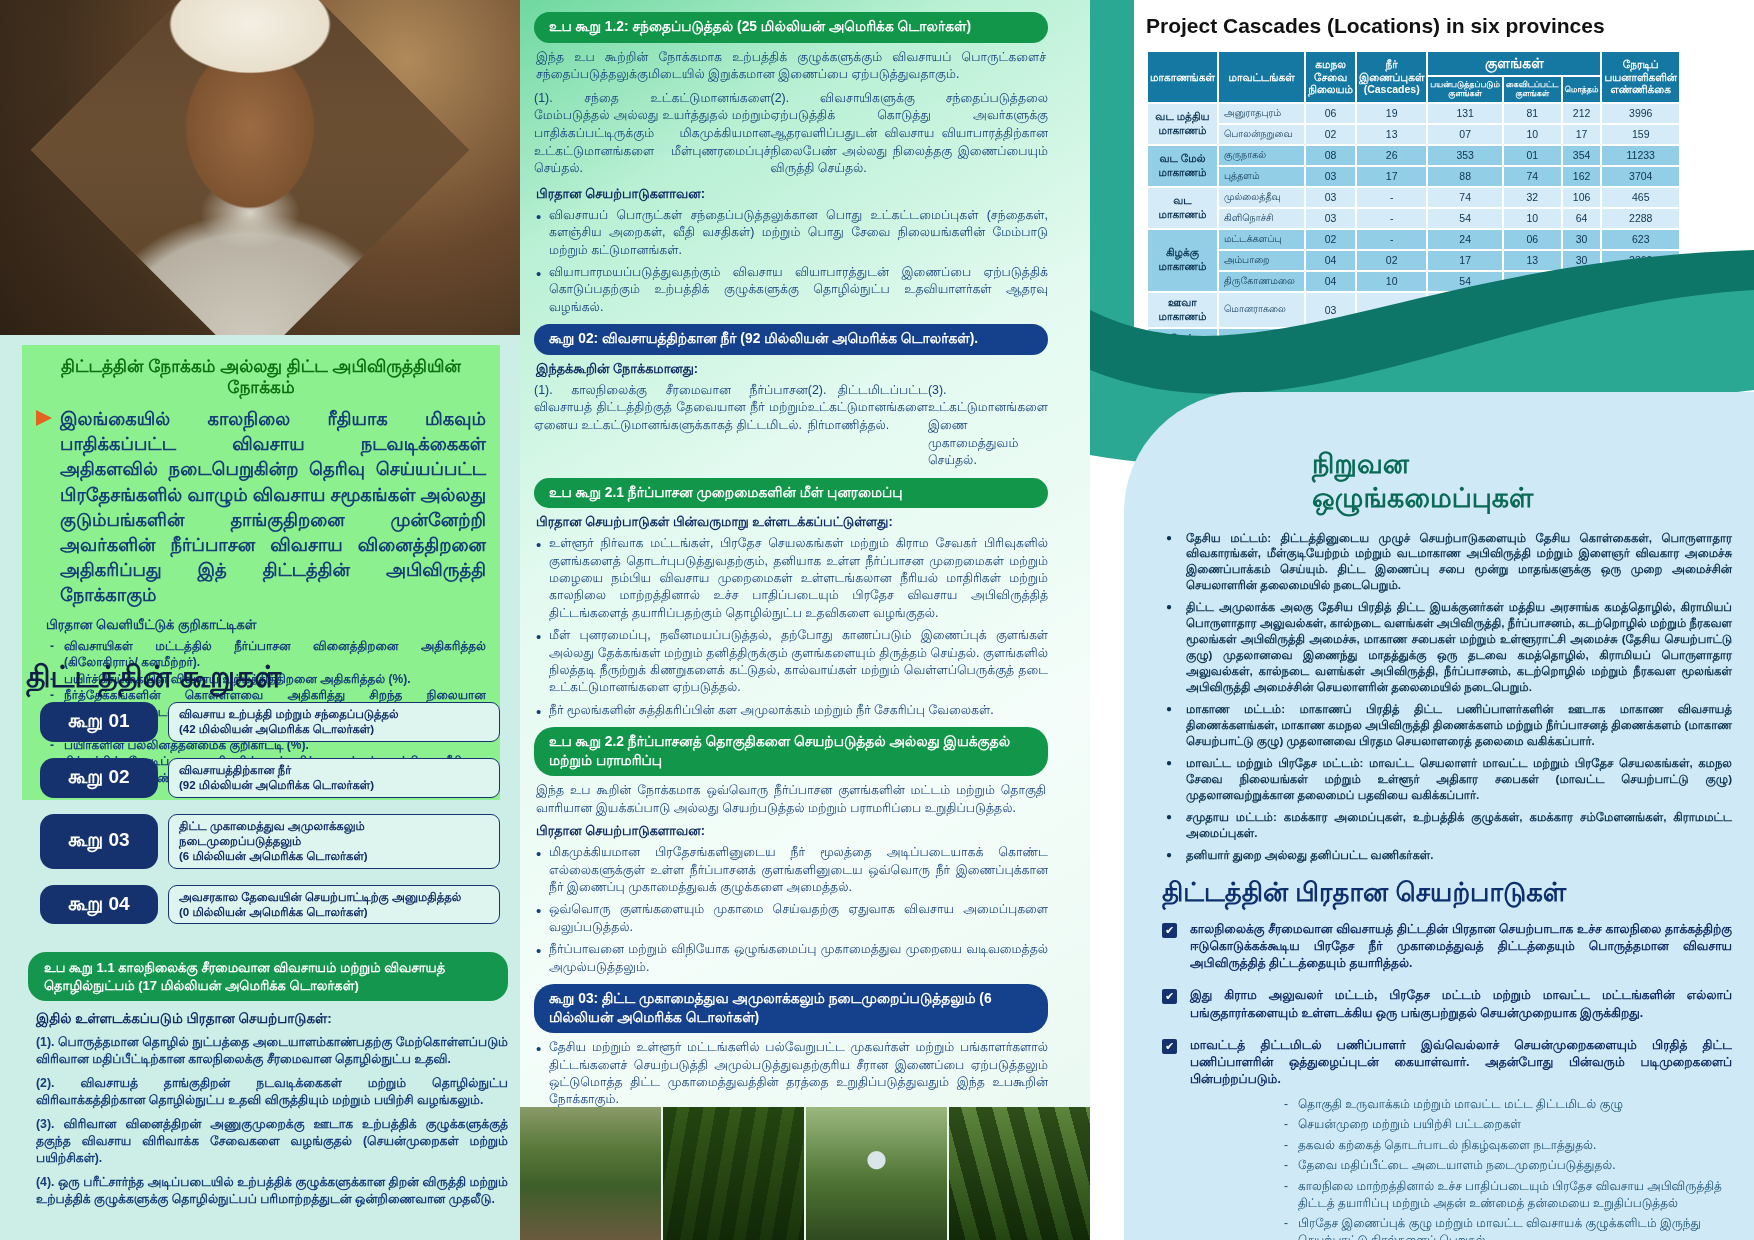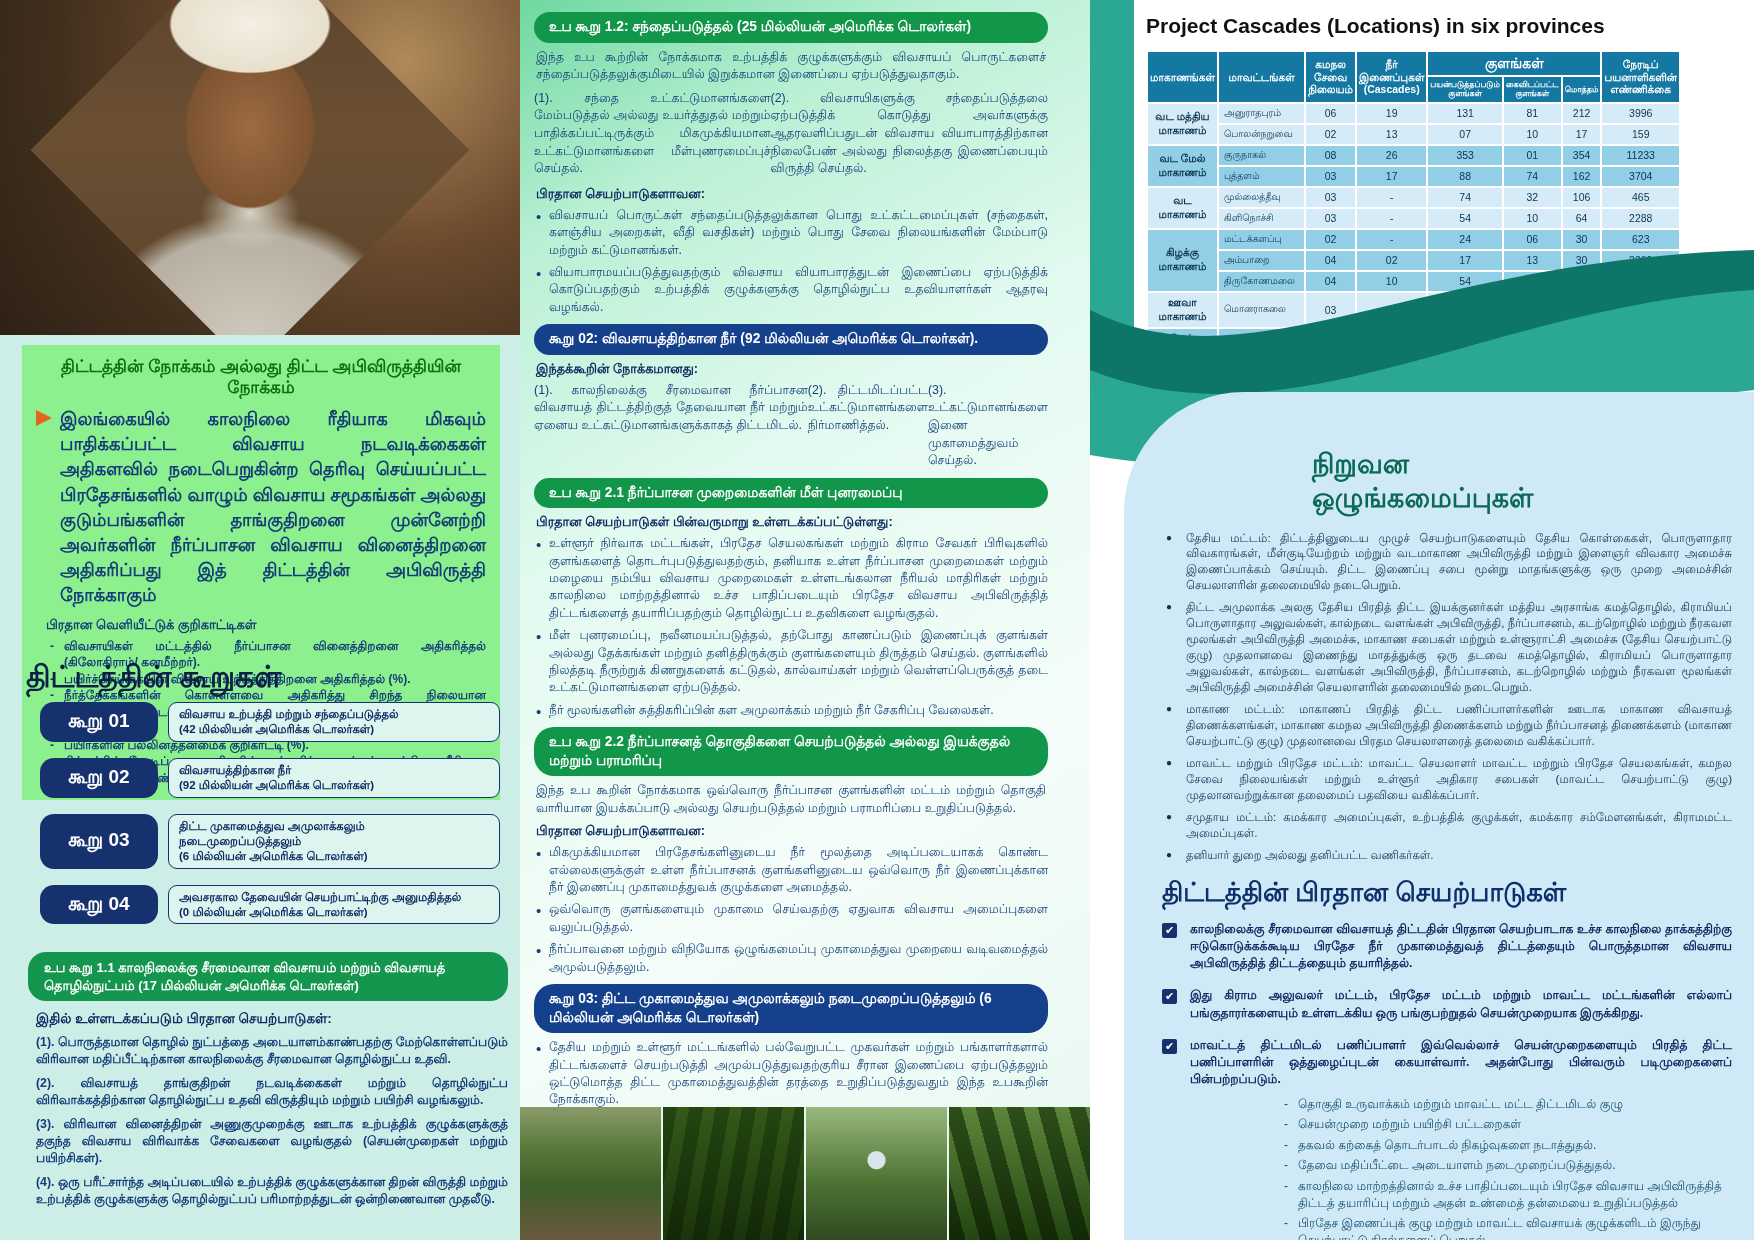--- a/index.html
+++ b/index.html
@@ -88,21 +88,21 @@
   .cascades-table tr.g-med td { background:#92cee5; }
   .cascades-table tr.total td { background:#0a6f8e; color:#fff; font-weight:bold; font-size:11px; padding:6px 2px; }
   .cascades-table tr.total td:first-child { text-align:left; padding-left:8px; }
   .waves { position:absolute; left:0; top:250px; width:664px; height:230px; }
   .blue-panel { position:absolute; left:34px; top:392px; right:0; bottom:0;
     background:#cfe9f6; border-top-left-radius:120px; padding:14px 22px 10px 38px; overflow:hidden; }
   .org-title { white-space:pre-line; color:#0b6a56; font-size:27px; font-weight:bold; line-height:1.25;
     padding-left:150px; margin:42px 0 14px; }
   .bullet-list { display:flex; flex-direction:column; gap:6px; }
   .bullet-list .item { position:relative; padding-left:24px; color:#0d3350; font-size:11.6px; line-height:1.38;
-    text-align:justify; font-weight:400; }
+    text-align:justify; font-weight:700; }
   .bullet-list .item::before { content:"●"; position:absolute; left:4px; top:1px; font-size:10px; color:#0d3350; }
   .acts-title { color:#0d2f6b; font-size:26px; font-weight:bold; margin:14px 0 10px; }
   .check-list { display:flex; flex-direction:column; gap:15px; }
   .check-list .item { position:relative; padding-left:28px; color:#0e2a63; font-size:12.2px; line-height:1.4;
     text-align:justify; font-weight:bold; }
   .check-list .item::before { content:"\2714"; position:absolute; left:0; top:2px; width:15px; height:15px;
     background:#15316e; color:#fff; font-size:11px; line-height:15px; text-align:center; border-radius:2px; }
   .dash-list { display:flex; flex-direction:column; gap:4px; margin:8px 0 0 120px; }
   .dash-list .item { position:relative; padding-left:16px; color:#134a6e; font-size:12px; line-height:1.38; }
   .dash-list .item::before { content:"-"; position:absolute; left:2px; }

